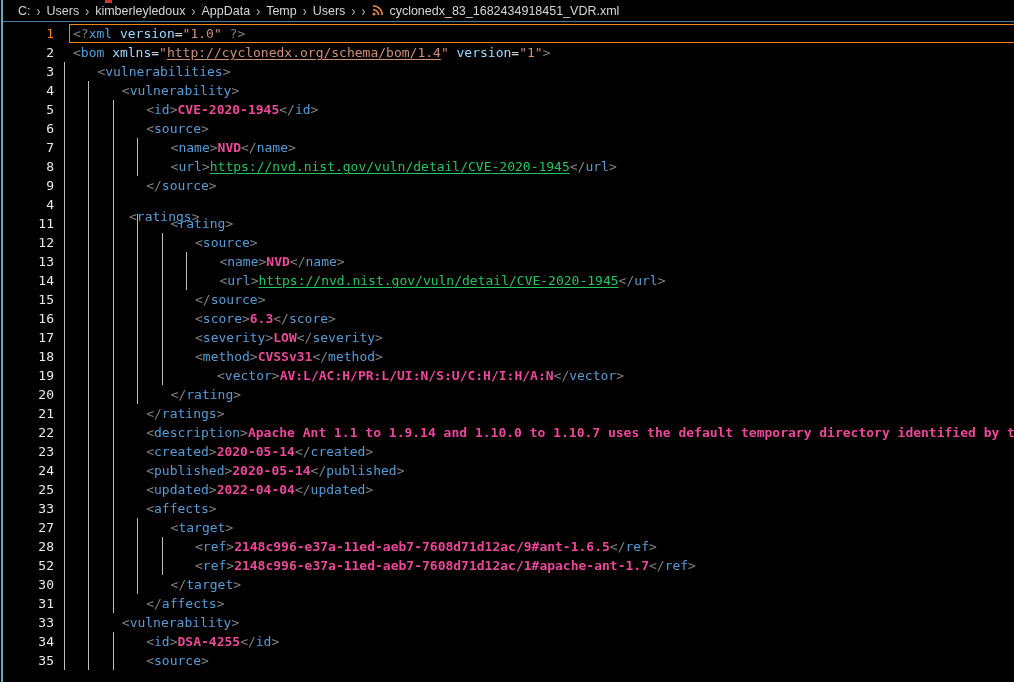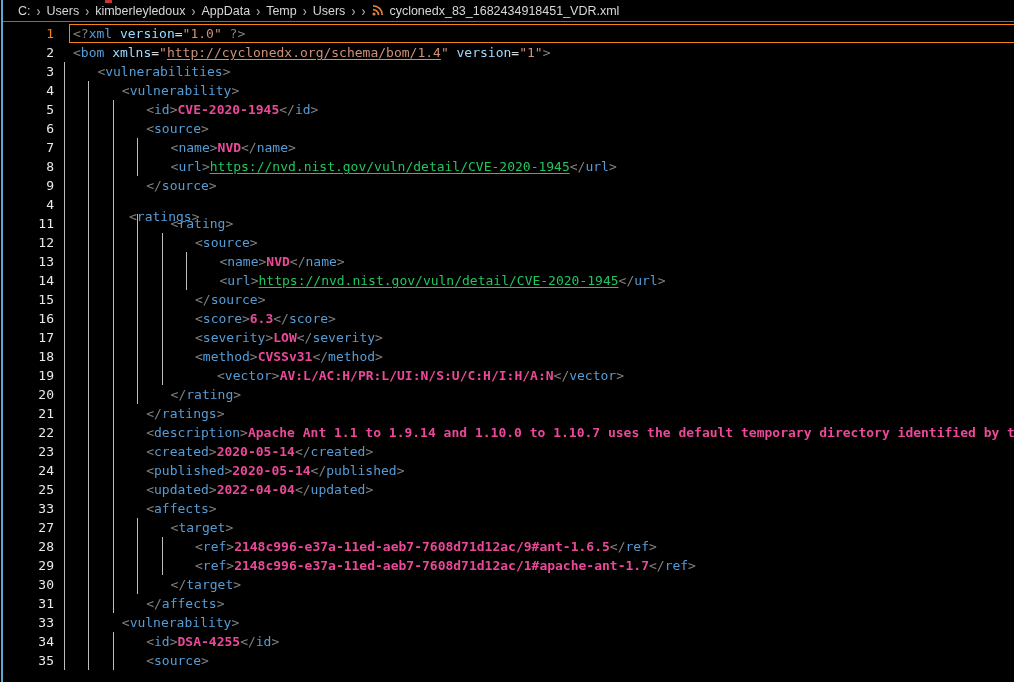--- a/index.html
+++ b/index.html
@@ -276,21 +276,21 @@
       <div class="row">
         <div class="lnum">28</div>
         <div class="guide" style="left: 64px;"></div>
         <div class="guide" style="left: 88.4px;"></div>
         <div class="guide" style="left: 112.8px;"></div>
         <div class="guide" style="left: 137.2px;"></div>
         <div class="guide" style="left: 161.6px;"></div>
         <span class="code" style="left: 195px;"><span class="sp">&lt;</span><span class="st">ref</span><span class="sp">&gt;</span><span class="sx">2148c996-e37a-11ed-aeb7-7608d71d12ac/9#ant-1.6.5</span><span class="sp">&lt;/</span><span class="st">ref</span><span class="sp">&gt;</span></span>
       </div>
       <div class="row">
-        <div class="lnum">29</div>
+        <div class="lnum">52</div>
         <div class="guide" style="left: 64px;"></div>
         <div class="guide" style="left: 88.4px;"></div>
         <div class="guide" style="left: 112.8px;"></div>
         <div class="guide" style="left: 137.2px;"></div>
         <div class="guide" style="left: 161.6px;"></div>
         <span class="code" style="left: 195px;"><span class="sp">&lt;</span><span class="st">ref</span><span class="sp">&gt;</span><span class="sx">2148c996-e37a-11ed-aeb7-7608d71d12ac/1#apache-ant-1.7</span><span class="sp">&lt;/</span><span class="st">ref</span><span class="sp">&gt;</span></span>
       </div>
       <div class="row">
         <div class="lnum">30</div>
         <div class="guide" style="left: 64px;"></div>

